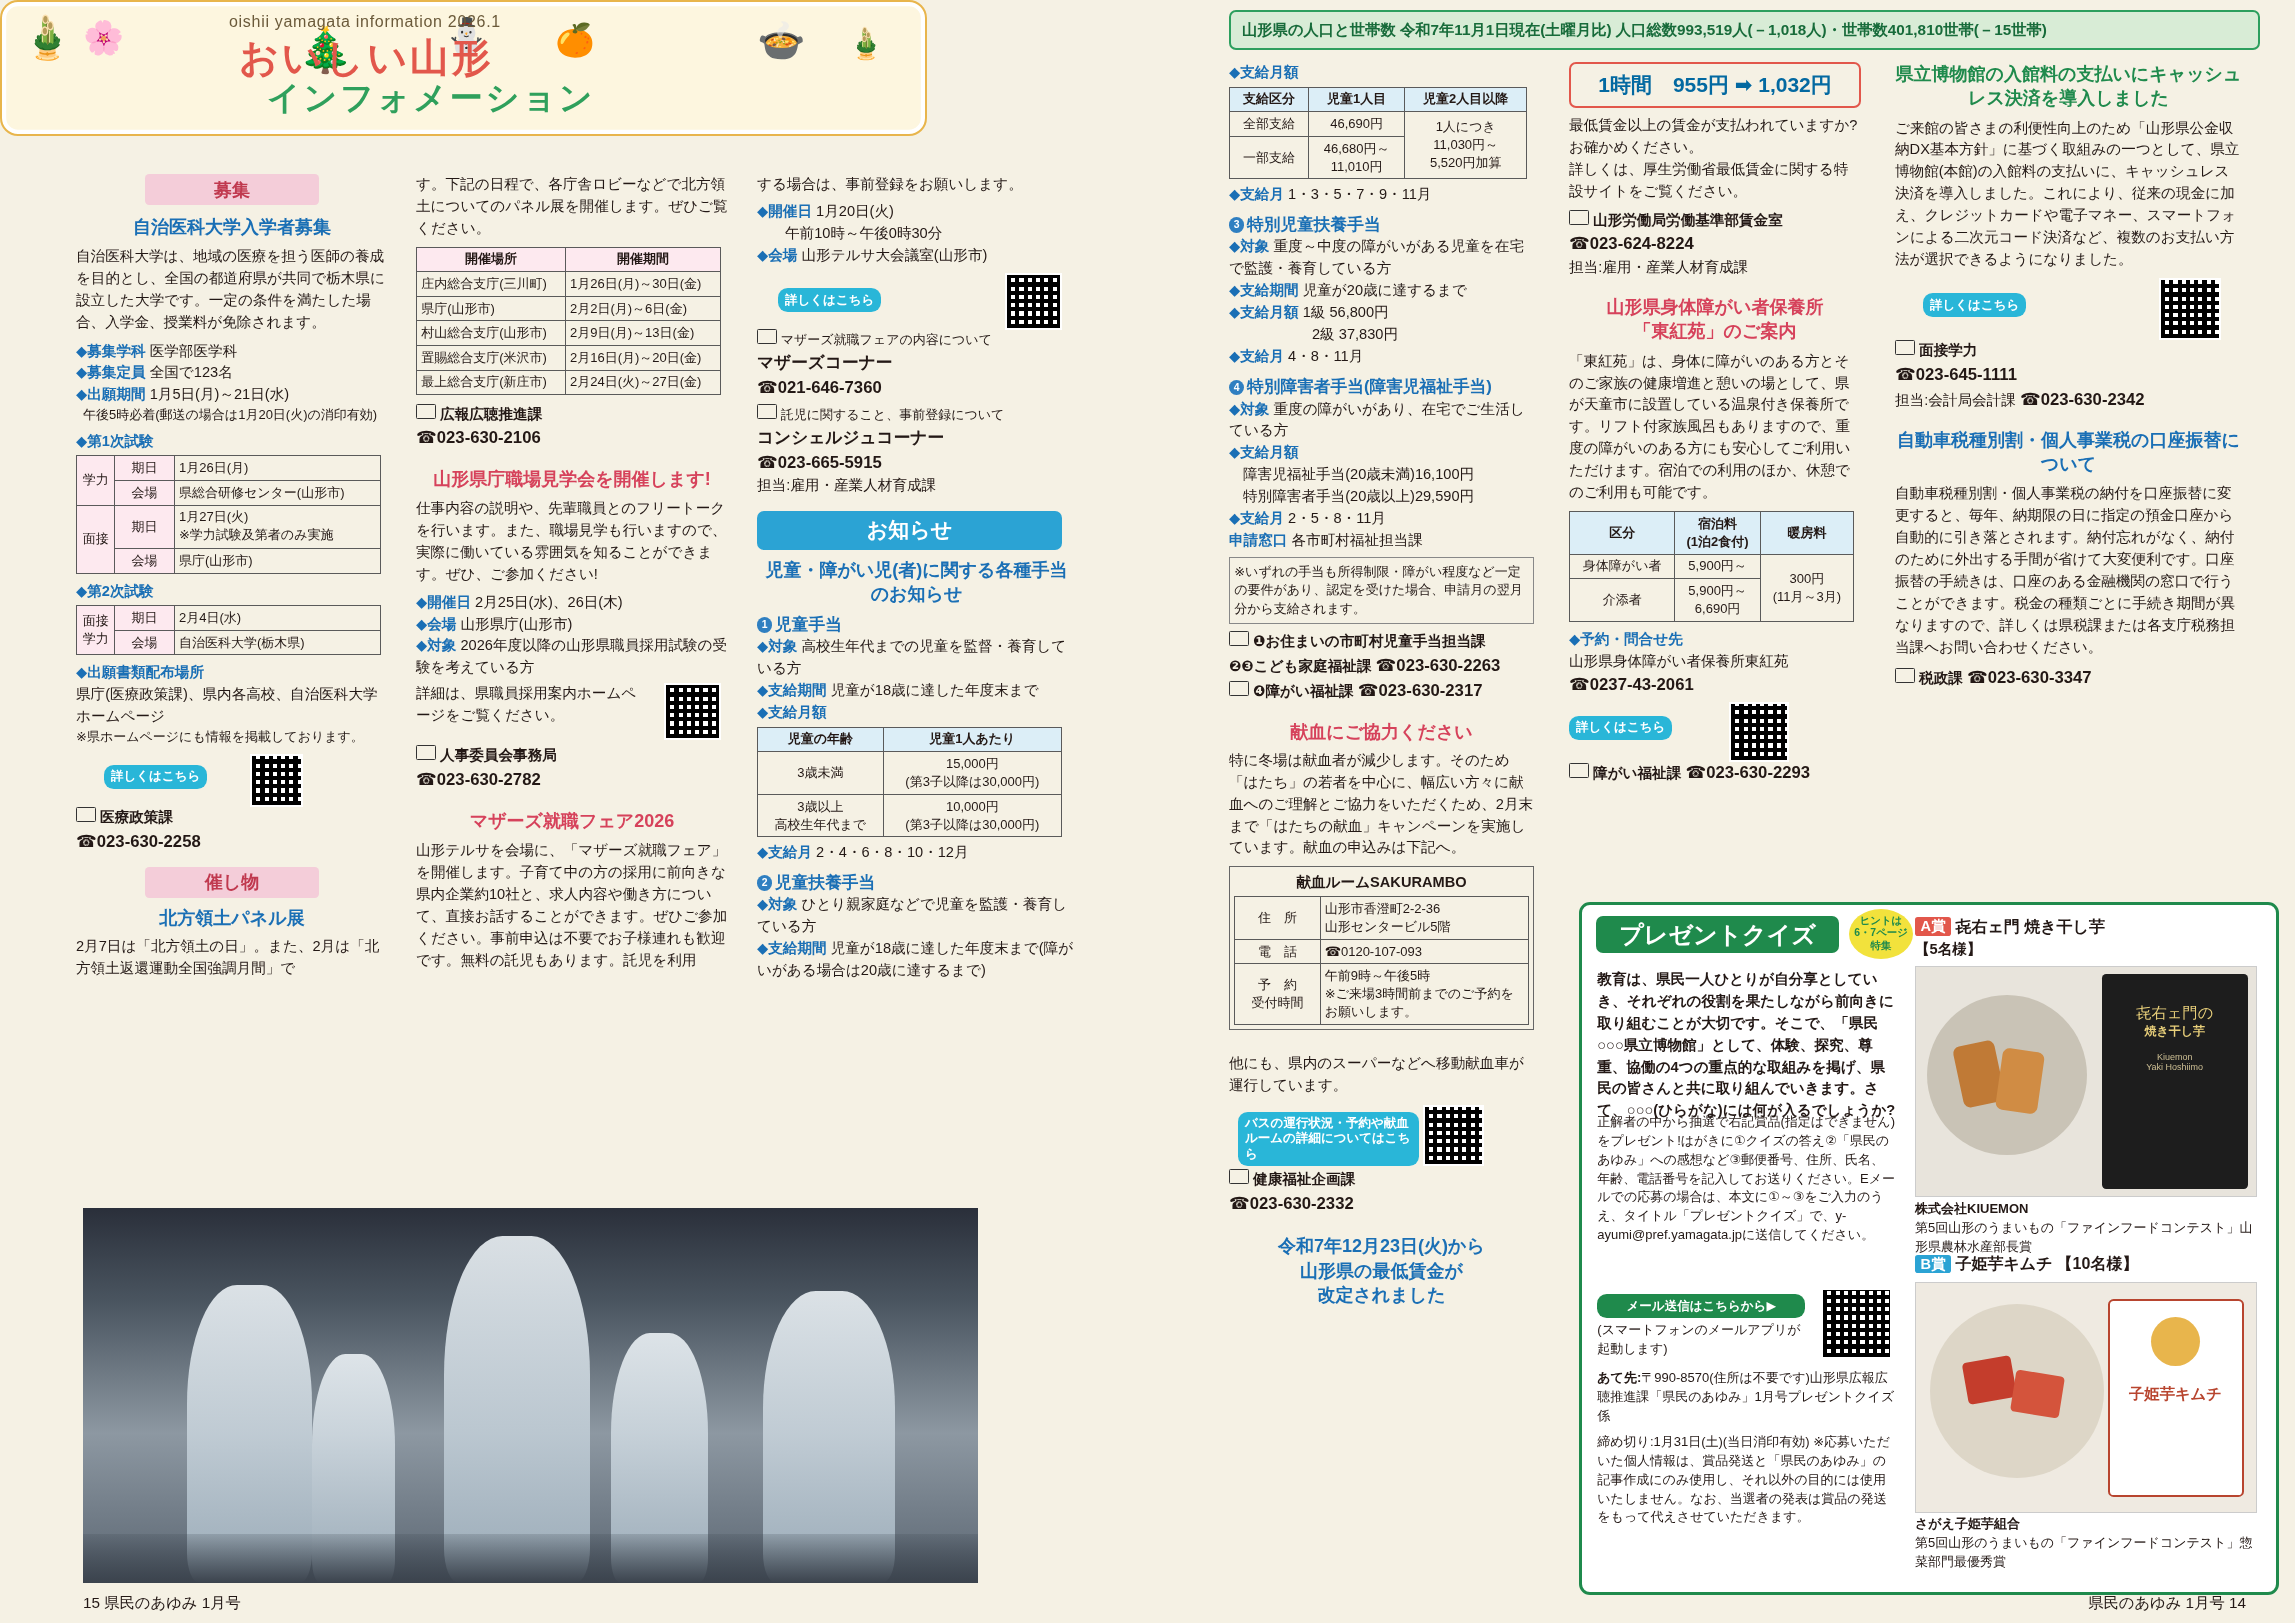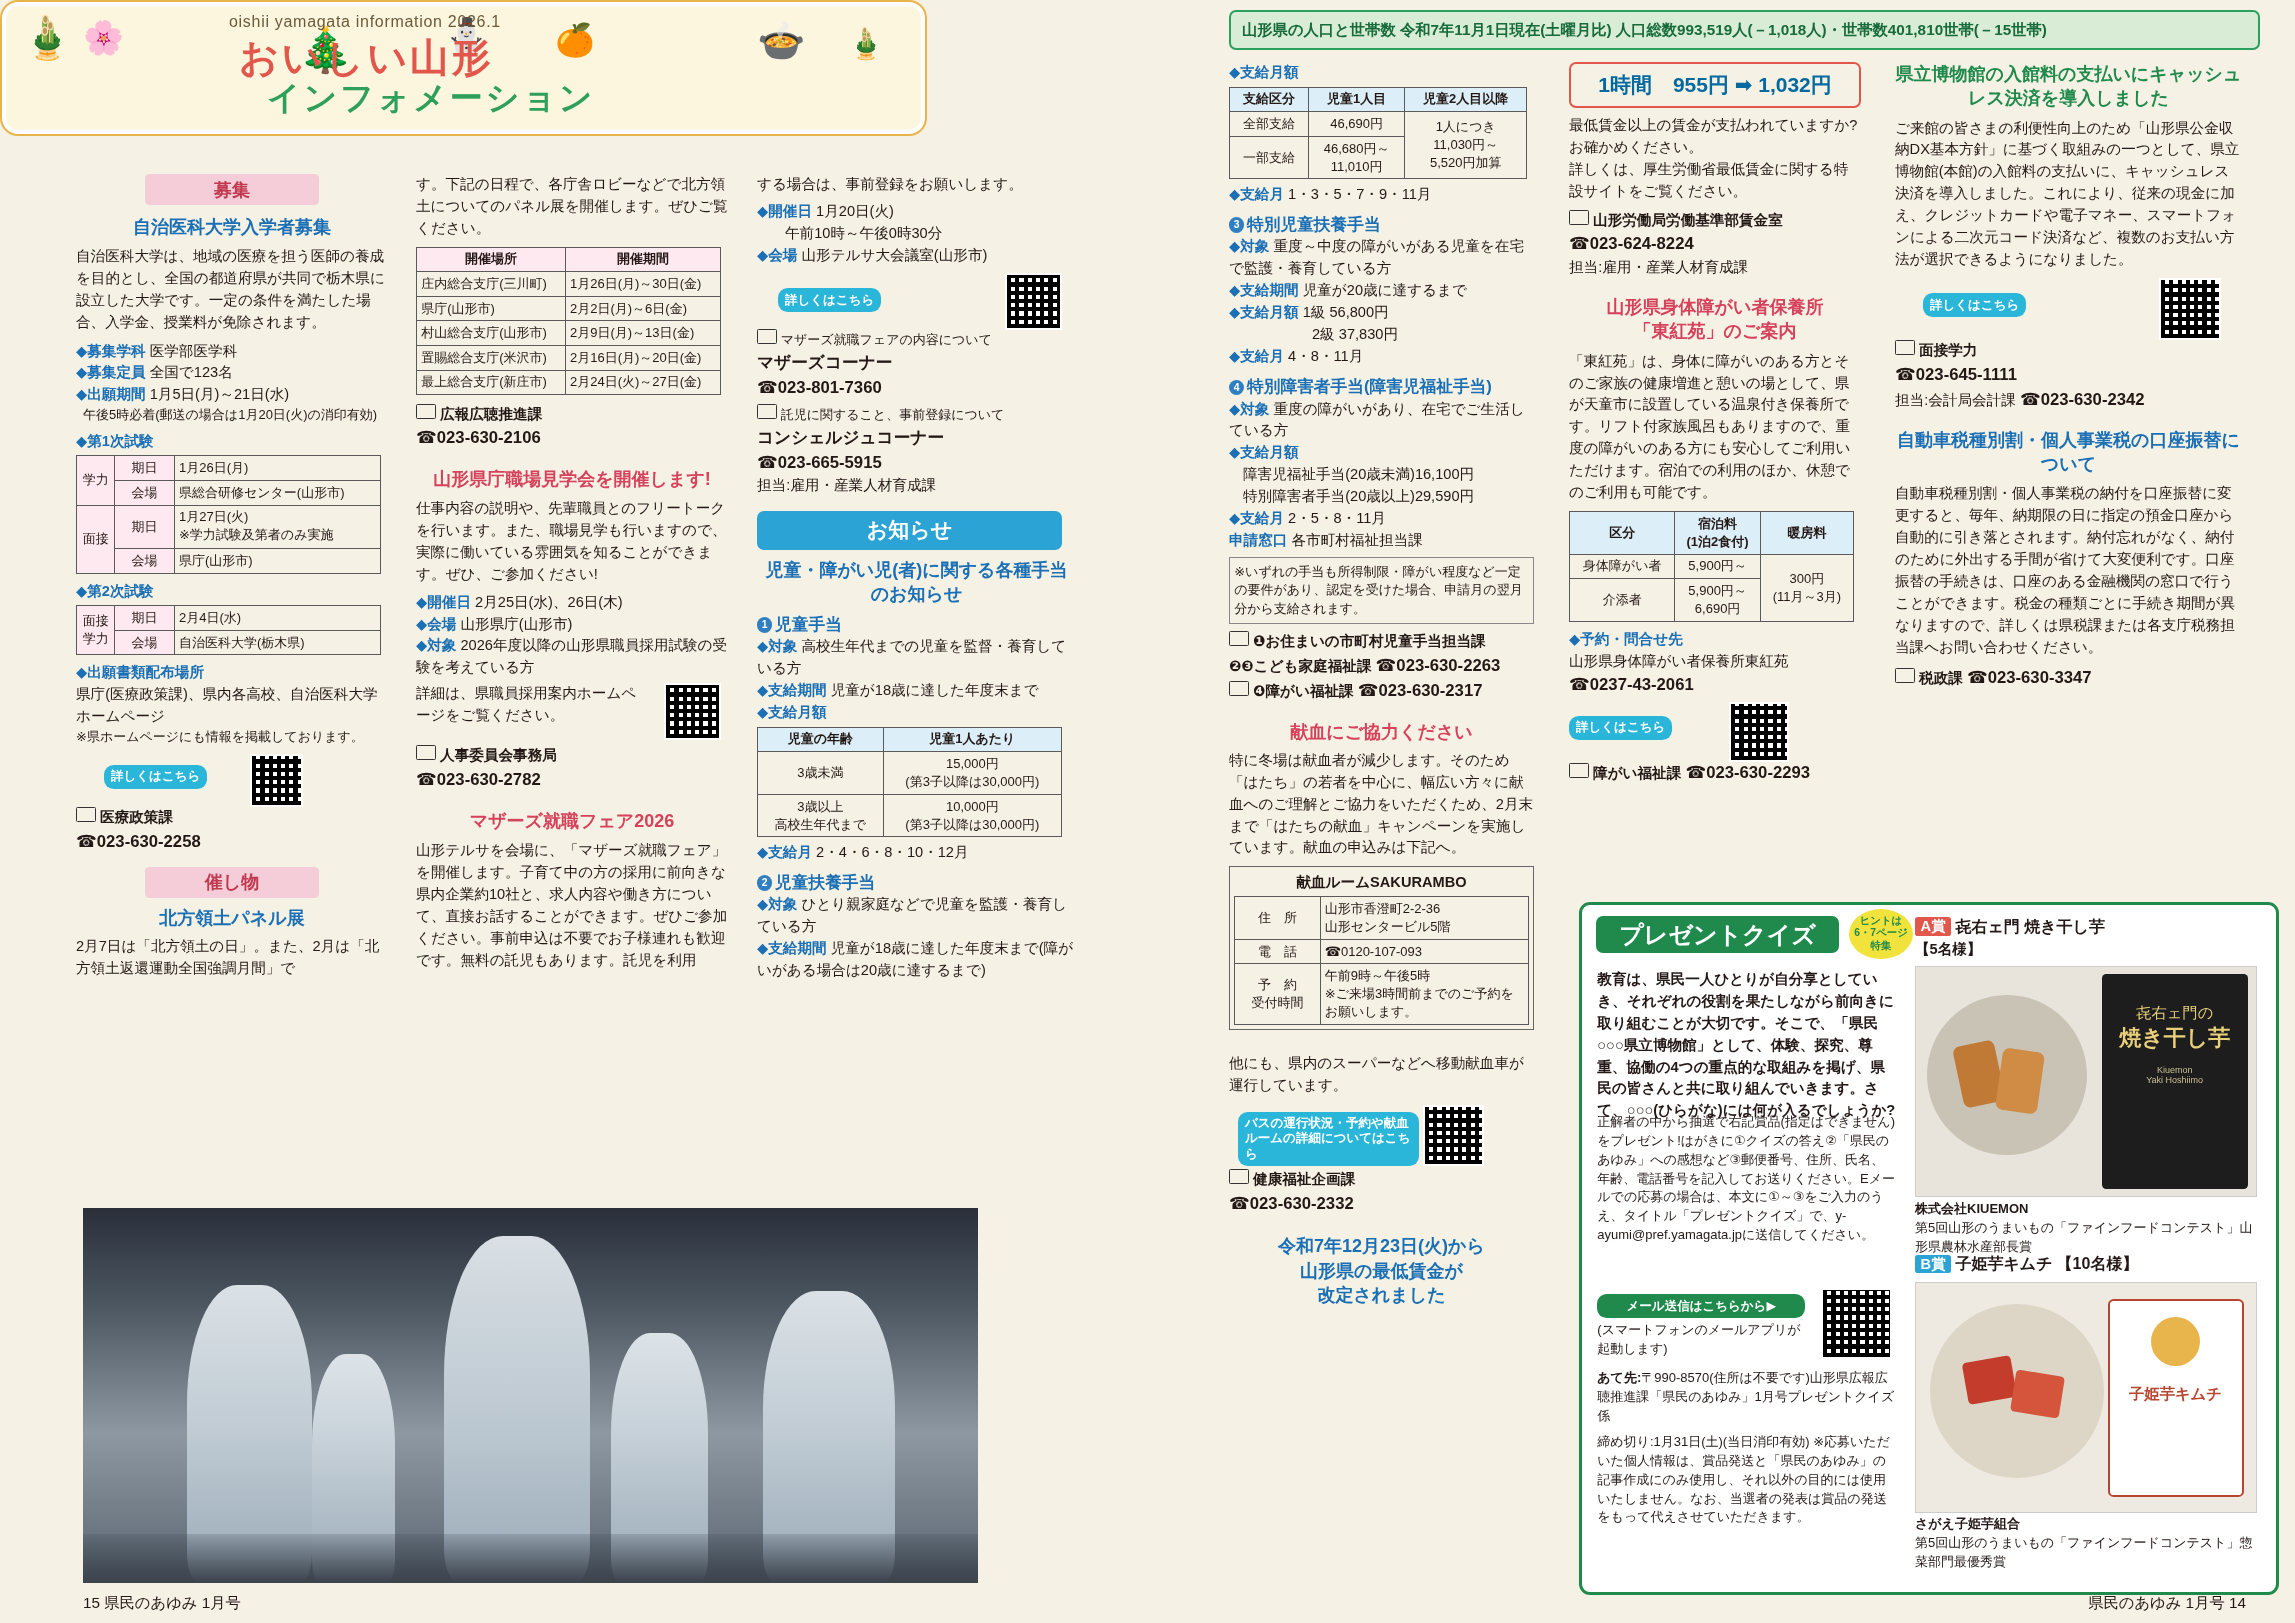--- a/index.html
+++ b/index.html
@@ -244,21 +244,21 @@
       <div style="margin-left:28px;"><span>午前10時～午後0時30分</span></div>
       <div><b class="diamond">◆会場</b> <span>山形テルサ大会議室(山形市)</span></div>
     </div>
     <div style="position:relative;height:56px;margin-top:5.6px;">
       <span class="btn-detail" style="position:absolute;left:21px;top:15.3px;">詳しくはこちら</span>
       <span class="qr" style="position:absolute;right:14px;top:0;width:53px;height:53px;"></span>
     </div>
     <div class="sm">
       <div class="tiny"><span class="mail"></span> <span>マザーズ就職フェアの内容について</span></div>
       <b class="md">マザーズコーナー</b>
-      <div class="tel">☎023-801-7360</div>
+      <div class="tel">☎021-646-7360</div>
       <div class="tiny" style="margin-top:4.2px;"><span class="mail"></span> <span>託児に関すること、事前登録について</span></div>
       <b class="md">コンシェルジュコーナー</b>
       <div class="tel">☎023-665-5915</div>
       <div class="sm">担当:雇用・産業人材育成課</div>
     </div>
 
     <div class="pill blue" style="width:305px;margin-top:14px;">お知らせ</div>
     <div class="sub-head" style="margin-top:8.3px;text-align:center;">児童・障がい児(者)に関する各種手当のお知らせ</div>
 
     <div class="sm" style="margin-top:7px;">
@@ -518,21 +518,21 @@
         <span style="background:#e2574b;color:#fff;font-weight:bold;padding:1.4px 5.6px;border-radius:2.8px;">A賞</span>
         <b style="font-size:16px;">㐂右ェ門 焼き干し芋</b>
       </div>
       <div class="sm" style="font-weight:bold;">【5名様】</div>
       <div style="position:relative;margin-top:5.6px;width:340px;height:229px;background:#e8e4dc;border:0.7px solid #ccc;">
         <div style="position:absolute;left:11px;top:28px;width:160px;height:160px;border-radius:50%;background:#c9c3b6;"></div>
         <div style="position:absolute;left:42px;top:76px;width:42px;height:62px;background:#c07a36;border-radius:7px;transform:rotate(-12deg);"></div>
         <div style="position:absolute;left:83px;top:83px;width:42px;height:62px;background:#d08c44;border-radius:7px;transform:rotate(8deg);"></div>
         <div style="position:absolute;right:8.3px;top:7px;width:146px;height:215px;background:#1d1d1d;color:#e8cf7a;border-radius:4.2px;">
           <div style="font-size:15.3px;text-align:center;padding-top:28px;line-height:1.4;white-space:pre-line;">㐂右ェ門の</div>
-          <div style="font-size:22px;text-align:center;font-weight:bold;line-height:1.3;">焼き干し芋</div>
+          <div style="font-size:12px;text-align:center;font-weight:bold;line-height:1.3;">焼き干し芋</div>
           <div style="font-size:9px;text-align:center;margin-top:12.5px;white-space:pre-line;color:#cdbf94;">Kiuemon
 Yaki Hoshiimo</div>
         </div>
       </div>
       <div class="tiny" style="margin-top:2.8px;font-weight:bold;">株式会社KIUEMON</div>
       <div class="tiny">第5回山形のうまいもの「ファインフードコンテスト」山形県農林水産部長賞</div>
     </div>
 
     <div style="position:absolute;left:333px;top:347px;width:347px;">
       <div class="sm">

